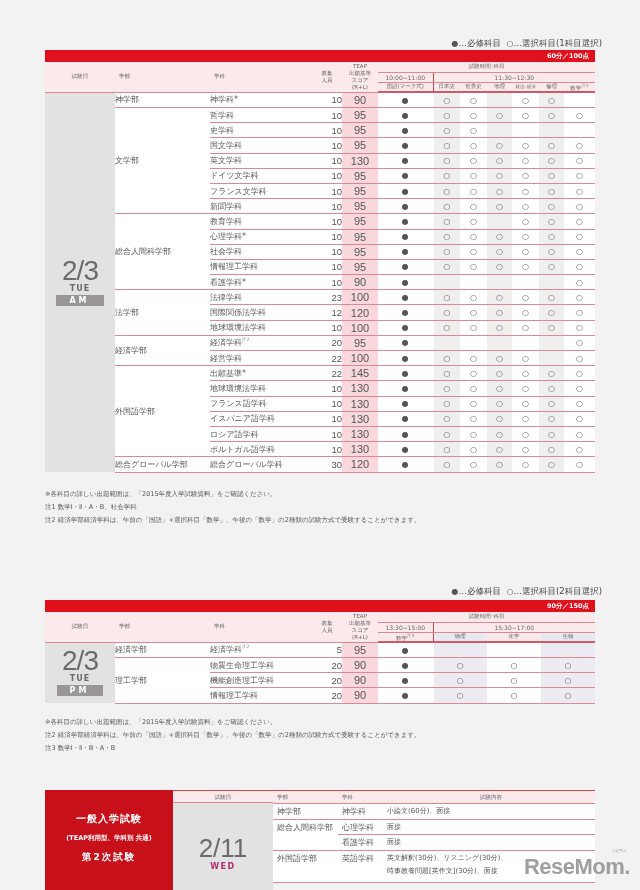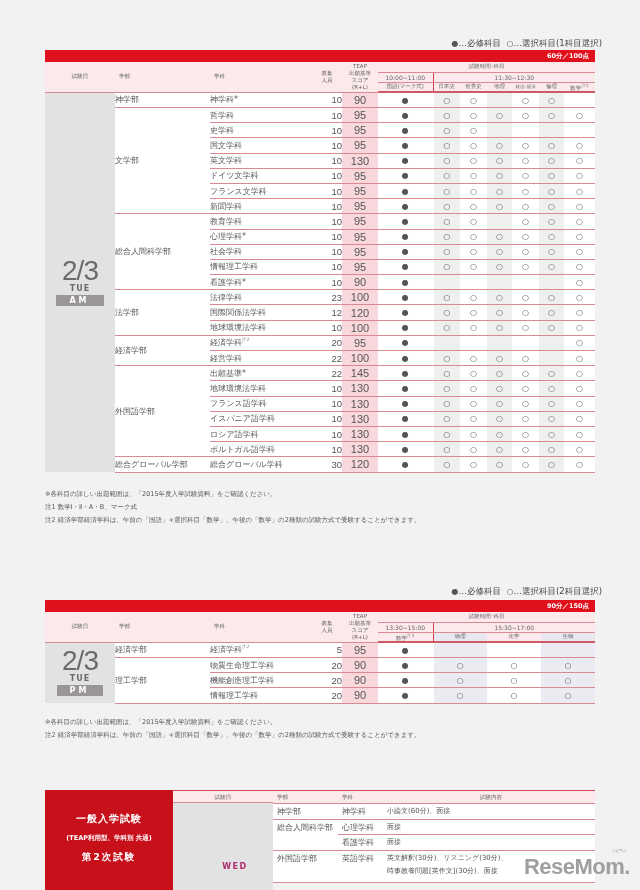--- a/index.html
+++ b/index.html
@@ -147,21 +147,21 @@
     left: 128px; top: 45px;
     width: 100px;
     text-align: center;
     font-size: 26px;
     color: #6c6a6a;
     line-height: 26px;
     font-family: "Liberation Sans", sans-serif;
   }
   .exam2 .datedow {
     position: absolute;
-    left: 140px; top: 72px;
+    left: 128px; top: 72px;
     width: 100px;
     text-align: center;
     font-size: 8px;
     font-weight: bold;
     color: #b12d6f;
     letter-spacing: 1.5px;
   }
   .exam2 .t2 {
     position: absolute;
     left: 228px; top: 0;
@@ -579,21 +579,21 @@
         <td class="opt shade">○</td>
         <td class="opt">○</td>
         <td class="opt shade">○</td>
         <td class="opt">○</td>
       </tr>
     </tbody>
 </table>
 
 <div class="notes" id="t1-notes" style="top:488px;">
     <div>※各科目の詳しい出題範囲は、「2015年度入学試験資料」をご確認ください。</div>
-    <div>注1 数学Ⅰ・Ⅱ・A・B、マーク式</div>
+    <div>注1 数学Ⅰ・Ⅱ・A・B、社会学科</div>
     <div>注2 経済学部経済学科は、午前の「国語」+選択科目「数学」、午後の「数学」の2種類の試験方式で受験することができます。</div>
   </div>
 
 <div class="legend" style="top:578px;">
   <span class="dot">●</span><span>…必修科目</span>
   &nbsp;<span class="dot">○</span><span>…選択科目(2科目選択)</span>
 </div>
 
 <div class="redbar" style="top:600px;">
   <span>90分／150点</span>
@@ -679,30 +679,32 @@
         <td class="opt shade" style="background:#edebf2;">○</td>
         <td class="opt">○</td>
         <td class="opt shade" style="background:#edebf2;">○</td>
       </tr>
     </tbody>
 </table>
 
 <div class="notes" id="t2-notes" style="top:716px;">
     <div>※各科目の詳しい出題範囲は、「2015年度入学試験資料」をご確認ください。</div>
     <div>注2 経済学部経済学科は、午前の「国語」+選択科目「数学」、午後の「数学」の2種類の試験方式で受験することができます。</div>
+    <div>注3 数学Ⅰ・Ⅱ・Ⅲ・A・B</div>
   </div>
 
 <div class="exam2">
   <div class="redbox">
     <div class="l1">一般入学試験</div>
     <div class="l2">(TEAP利用型、学科別 共通)</div>
     <div class="l3">第2次試験</div>
   </div>
   <div class="datecol"></div>
   <div class="datehead">試験日</div>
+  <div class="datebig">2/11</div>
   <div class="datedow">WED</div>
   <table class="t2">
     <colgroup>
         <col style="width:65px">
         <col style="width:45px">
         <col style="width:212px">
       </colgroup>
     <thead>
       <tr>
         <th>学部</th>

